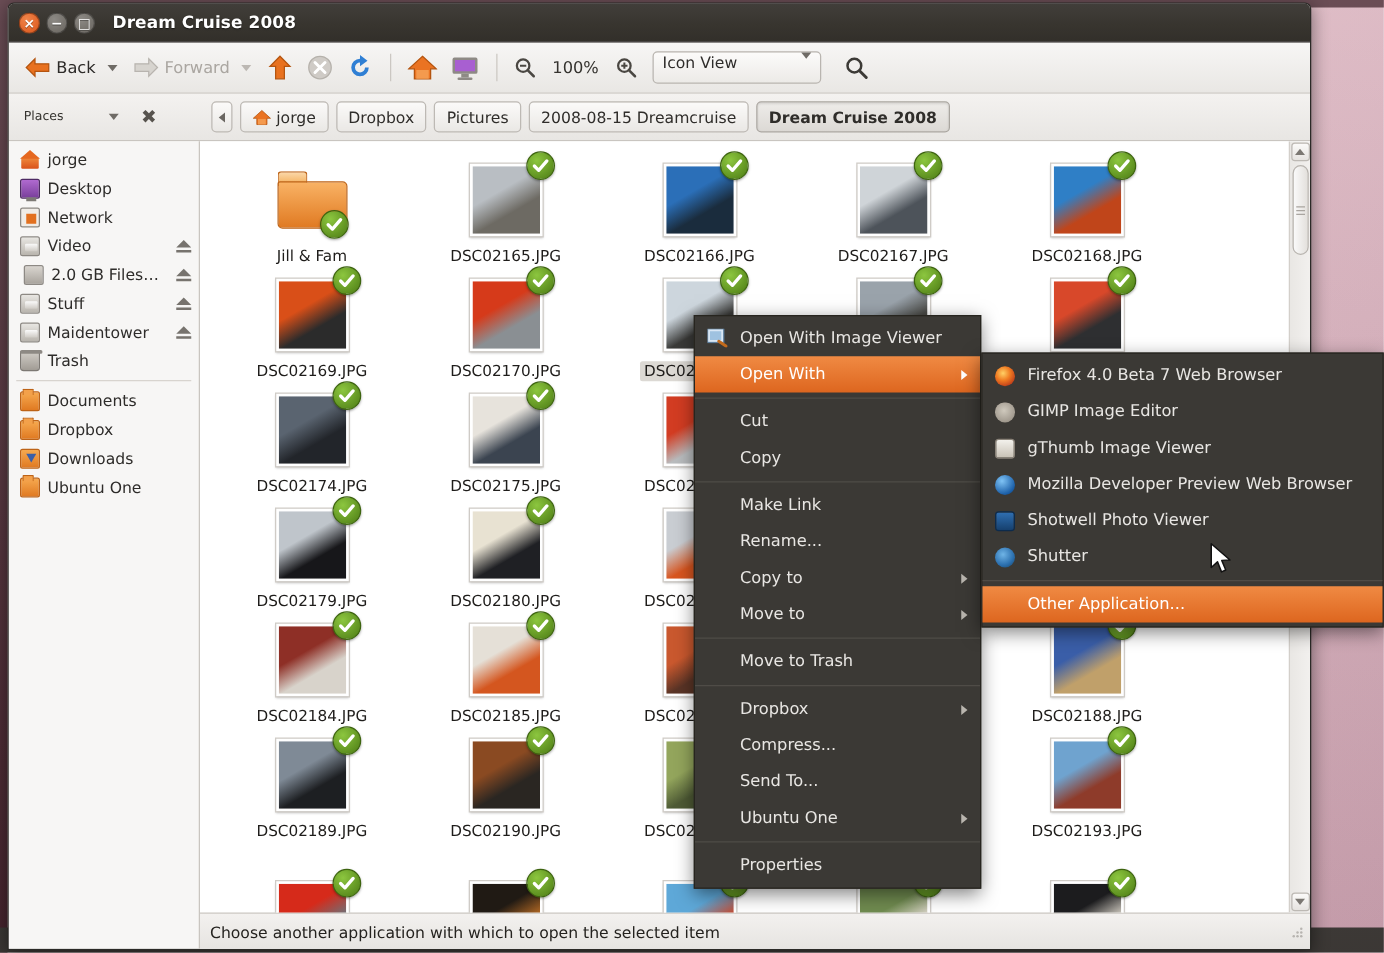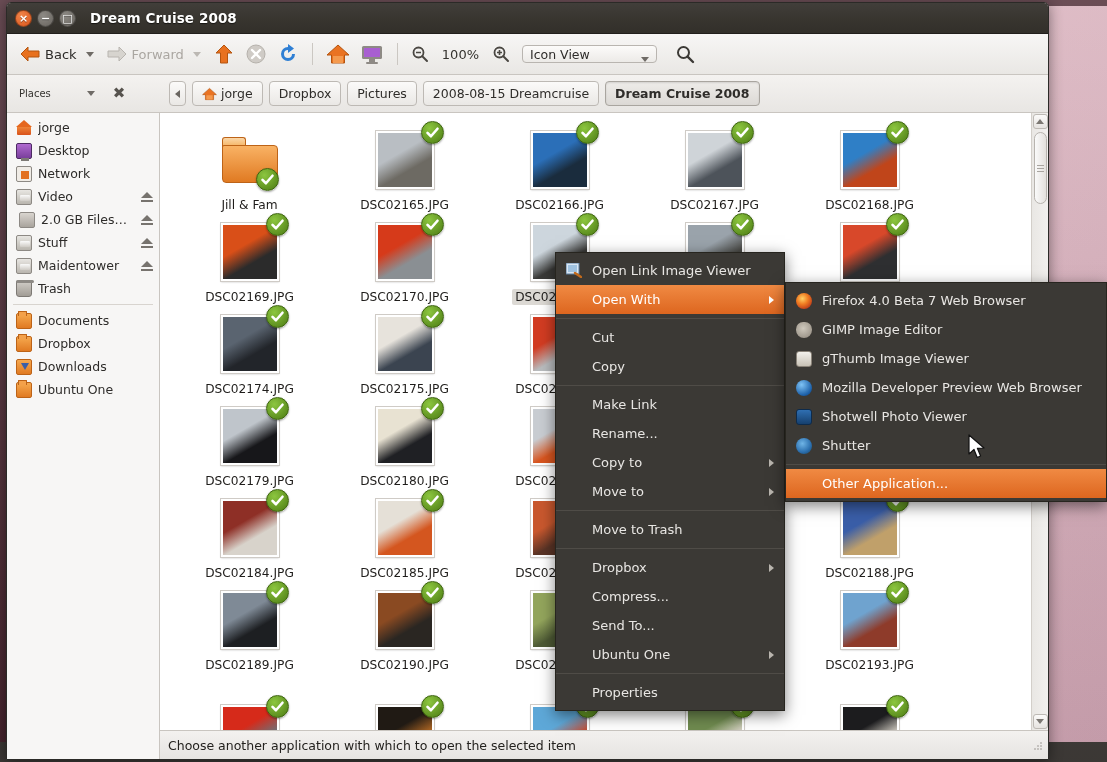--- a/index.html
+++ b/index.html
@@ -78,24 +78,24 @@
   }
   .tbitem { display: flex; align-items: center; gap: 4px; padding: 3px 4px; border-radius: 3px; }
   .tblabel { font-size: 13px; color: #2e2c2a; }
   .tblabel.dim { color: #aaa6a1; }
   .caret { width: 0; height: 0; border-left: 4px solid transparent; border-right: 4px solid transparent;
            border-top: 5px solid #6f6b66; margin: 0 6px 0 3px; }
   .caret.dim { border-top-color: #bcb8b3; }
   .tbsep { width: 1px; height: 22px; background: #cbc7c2; margin: 0 7px; }
   #zoomlevel { font-size: 13px; color: #35332f; margin: 0 7px; }
   #viewselect {
-    height: 18px; min-width: 135px;
+    height: 26px; min-width: 135px;
     background: linear-gradient(180deg, #fcfbfa, #eceae7);
     border: 1px solid #b9b5b0; border-radius: 4px;
-    display: flex; align-items: flex-end; justify-content: space-between;
+    display: flex; align-items: flex-start; justify-content: space-between;
     padding: 0 7px; font-size: 12.5px; color: #2e2c2a; margin-left: 6px;
   }
   #viewselect .caret { margin: 0 0 0 10px; }
 
   
   #pathrow {
     height: 38px; flex: 0 0 38px;
     background: linear-gradient(180deg, #f4f2f0, #e8e6e3);
     border-bottom: 1px solid #c9c5c0;
     display: flex; align-items: center;
@@ -894,21 +894,21 @@
   </div>
 </div>
 
 <div class="menu" id="ctxmenu">
     <div class="mi">
       <span class="micon"><svg width="16" height="15" viewBox="0 0 16 15">
           <rect x="0" y="0" width="13" height="11" fill="#d9e7f5" stroke="#5d7f9f"></rect>
           <rect x="2" y="2" width="9" height="7" fill="#9fc2e0"></rect>
           <path d="M9 10 L15 14" stroke="#c26a1c" stroke-width="2.4" stroke-linecap="round"></path>
         </svg></span>
-      <span class="milabel">Open Link Image Viewer</span>
+      <span class="milabel">Open With Image Viewer</span>
     </div>
     <div class="mi hl">
       <span class="noicon"></span>
       <span class="milabel">Open With</span>
       <span class="sub"></span>
     </div>
     <div class="msep"></div>
     <div class="mi">
       <span class="noicon"></span>
       <span class="milabel">Cut</span>

